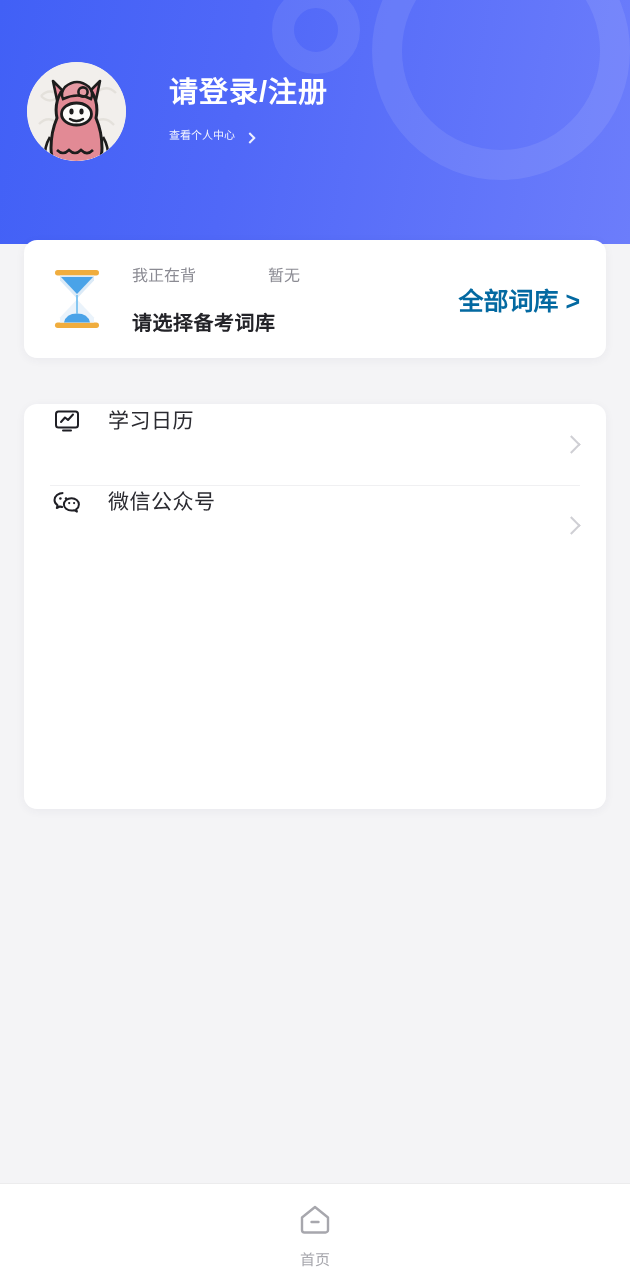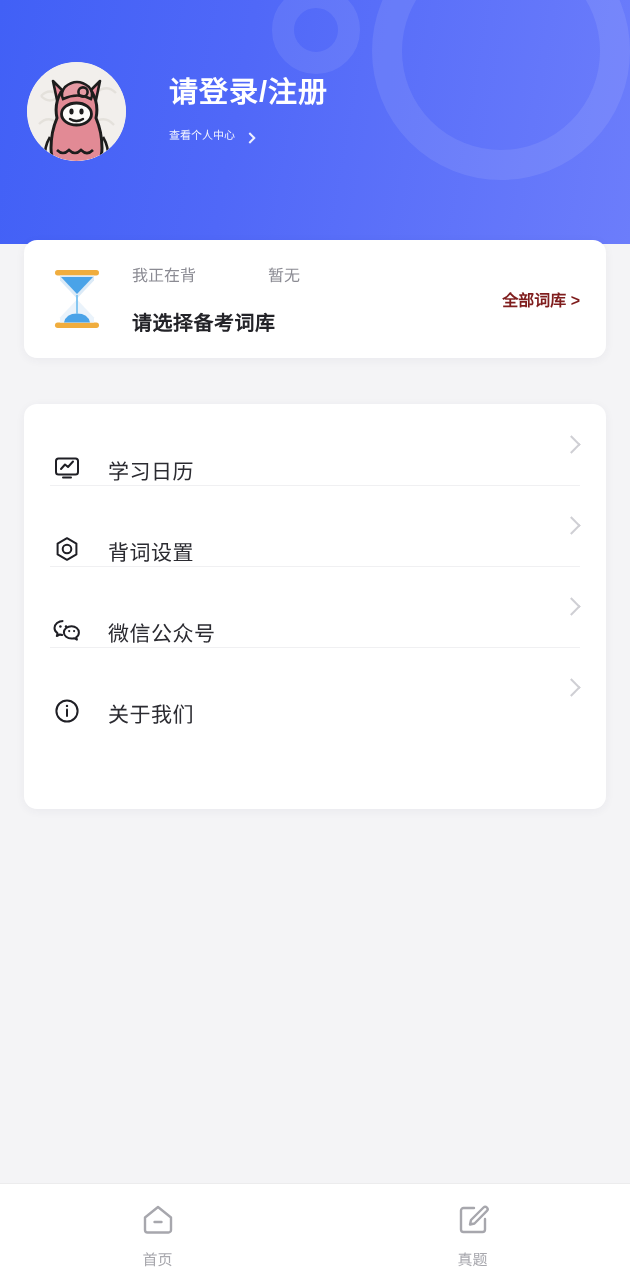--- a/index.html
+++ b/index.html
@@ -90,29 +90,29 @@
     padding:0 26px 0 26px;
   }
   .hourglass { width:54px; height:62px; flex:0 0 auto; }
   .wb-texts { margin-left:28px; flex:1 1 auto; }
   .wb-row1 { display:flex; align-items:baseline; }
   .wb-label { font-size:16px; color:#8b8b93; }
   .wb-value { font-size:16px; color:#8b8b93; margin-left:72px; }
   .wb-row2 { margin-top:21px; font-size:20px; font-weight:bold; color:#232328; letter-spacing:0.5px; }
   .wb-all {
     flex:0 0 auto;
-    font-size:16px; font-weight:bold; color:#7f1d1d;
+    font-size:25px; font-weight:bold; color:#0369a1;
     white-space:nowrap;
   }
 
   
   .menu-card { top:404px; height:405px; padding:0 26px; }
   .menu-item {
     position:relative;
-    display:flex; align-items:flex-end;
+    display:flex; align-items:flex-start;
     height:81px;
   }
   .menu-item + .menu-item::before {
     content:"";
     position:absolute; top:0; left:0; right:0;
     height:1px; background:#f0f0f2;
   }
   .menu-icon { width:34px; height:34px; flex:0 0 auto; display:flex; align-items:center; justify-content:center; }
   .menu-icon svg { display:block; }
   .menu-label {
@@ -237,80 +237,50 @@
           <rect x="3" y="4.5" width="22" height="16" rx="2.5"></rect>
           <path d="M8 15 l4 -4.5 l3 2.5 l5 -5.5"></path>
           <path d="M10 23.5 h8"></path>
         </svg>
       </span>
       <span class="menu-label">学习日历</span>
       <span class="menu-chev"></span>
     </div>
 
 
-    <div class="menu-item">
-      <span class="menu-icon">
-        <svg width="28" height="28" viewBox="0 0 28 28" fill="none" stroke="#1f1f25" stroke-width="2" stroke-linejoin="round" xmlns="http://www.w3.org/2000/svg">
-          <path d="M14 3.2 l9.4 5.4 v10.8 l-9.4 5.4 l-9.4 -5.4 V8.6 Z"></path>
-          <circle cx="14" cy="14" r="4.3"></circle>
-        </svg>
-      </span>
-      <span class="menu-label">背词设置</span>
-      <span class="menu-chev"></span>
-    </div>
 
     <div class="menu-item">
       <span class="menu-icon">
         <svg width="30" height="28" viewBox="0 0 30 28" xmlns="http://www.w3.org/2000/svg">
           <g fill="none" stroke="#1f1f25" stroke-width="2" stroke-linejoin="round">
             <path d="M11.3 5 C6.3 5 2.5 8.2 2.5 12 c0 2.1 1.2 4 3.1 5.3 l-0.8 2.7 l3 -1.5 c1 0.3 2 0.5 3.1 0.5"></path>
             <path d="M19.6 10.2 c-4.3 0 -7.7 2.8 -7.7 6.2 c0 3.4 3.4 6.2 7.7 6.2 c0.9 0 1.8 -0.1 2.6 -0.4 l2.7 1.4 l-0.7 -2.4 c1.6 -1.1 2.7 -2.8 2.7 -4.8 c0 -3.4 -3.4 -6.2 -7.3 -6.2 Z"></path>
           </g>
           <circle cx="8.4" cy="10.4" r="1.25" fill="#1f1f25"></circle>
           <circle cx="14" cy="10.4" r="1.25" fill="#1f1f25"></circle>
           <circle cx="17.2" cy="15.1" r="1.1" fill="#1f1f25"></circle>
           <circle cx="22.1" cy="15.1" r="1.1" fill="#1f1f25"></circle>
         </svg>
       </span>
       <span class="menu-label">微信公众号</span>
       <span class="menu-chev"></span>
     </div>
 
-    <div class="menu-item">
-      <span class="menu-icon">
-        <svg width="28" height="28" viewBox="0 0 28 28" fill="none" stroke="#1f1f25" stroke-width="2" stroke-linecap="round" xmlns="http://www.w3.org/2000/svg">
-          <circle cx="14" cy="14" r="10.6"></circle>
-          <path d="M14 12.4 v6.6"></path>
-          <circle cx="14" cy="8.9" r="1.2" fill="#1f1f25" stroke="none"></circle>
-        </svg>
-      </span>
-      <span class="menu-label">关于我们</span>
-      <span class="menu-chev"></span>
-    </div>
 
   </div>
 
   <div class="tabbar">
 
     <div class="tab">
       <span class="tab-icon">
         <svg width="36" height="34" viewBox="0 0 36 34" fill="none" stroke="#a7a7ad" stroke-width="2.4" stroke-linecap="round" stroke-linejoin="round" xmlns="http://www.w3.org/2000/svg">
           <path d="M5 14.5 L18 4 L31 14.5 V27 a2.5 2.5 0 0 1 -2.5 2.5 h-21 A2.5 2.5 0 0 1 5 27 Z"></path>
           <path d="M14.5 19 h7"></path>
         </svg>
       </span>
       <span class="tab-label">首页</span>
     </div>
 
-    <div class="tab">
-      <span class="tab-icon">
-        <svg width="34" height="34" viewBox="0 0 34 34" fill="none" stroke="#a7a7ad" stroke-width="2.4" stroke-linecap="round" stroke-linejoin="round" xmlns="http://www.w3.org/2000/svg">
-          <path d="M18 5 H7.5 A2.5 2.5 0 0 0 5 7.5 V26.5 A2.5 2.5 0 0 0 7.5 29 H26.5 A2.5 2.5 0 0 0 29 26.5 V16"></path>
-          <path d="M14 21.5 l1 -4.5 L27.5 4.5 a2.4 2.4 0 0 1 3.4 3.4 L18.5 20.5 Z"></path>
-        </svg>
-      </span>
-      <span class="tab-label">真题</span>
-    </div>
 
 
   </div>
 
 </div>
 
 </body></html>

